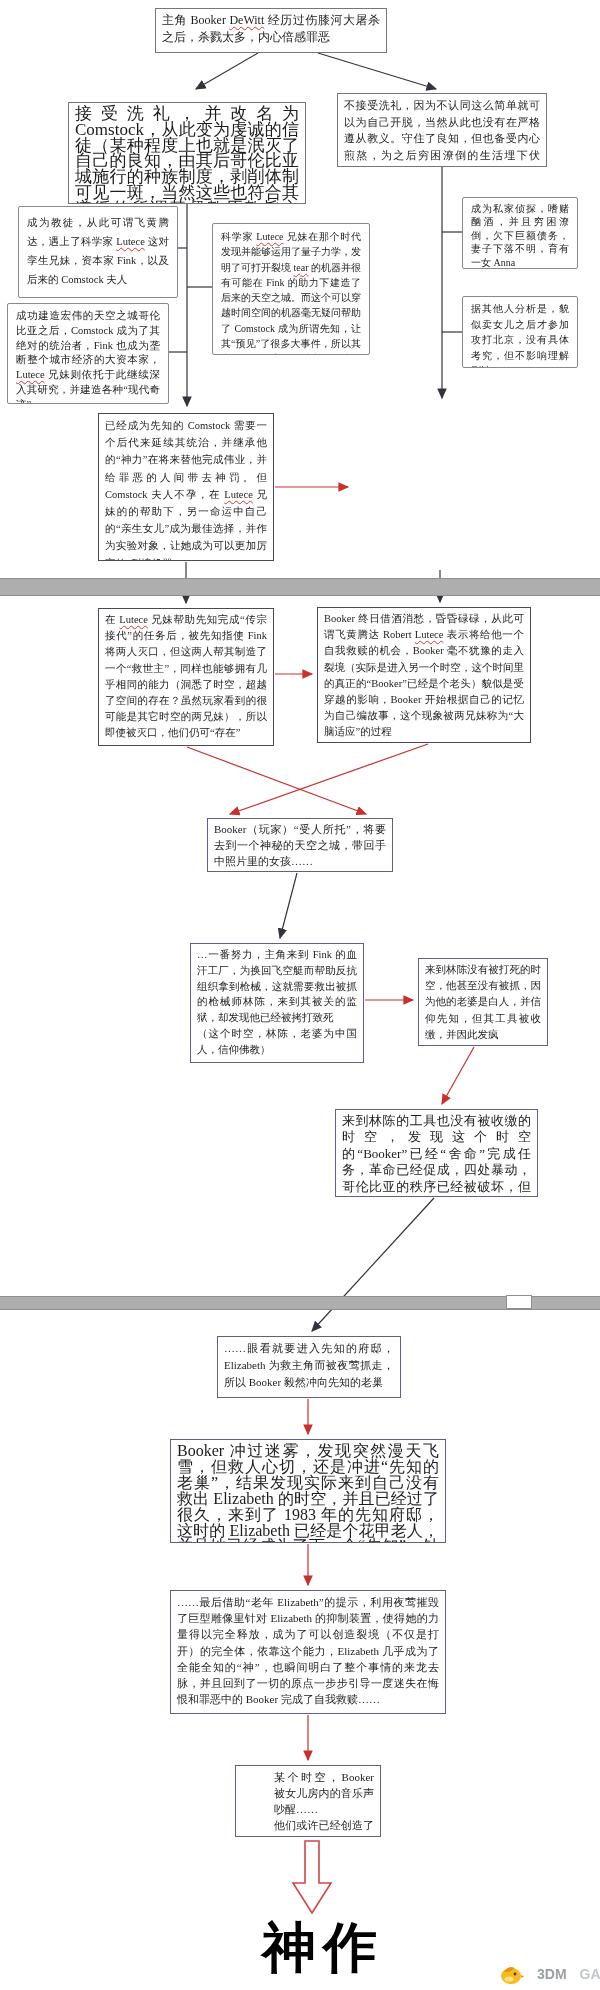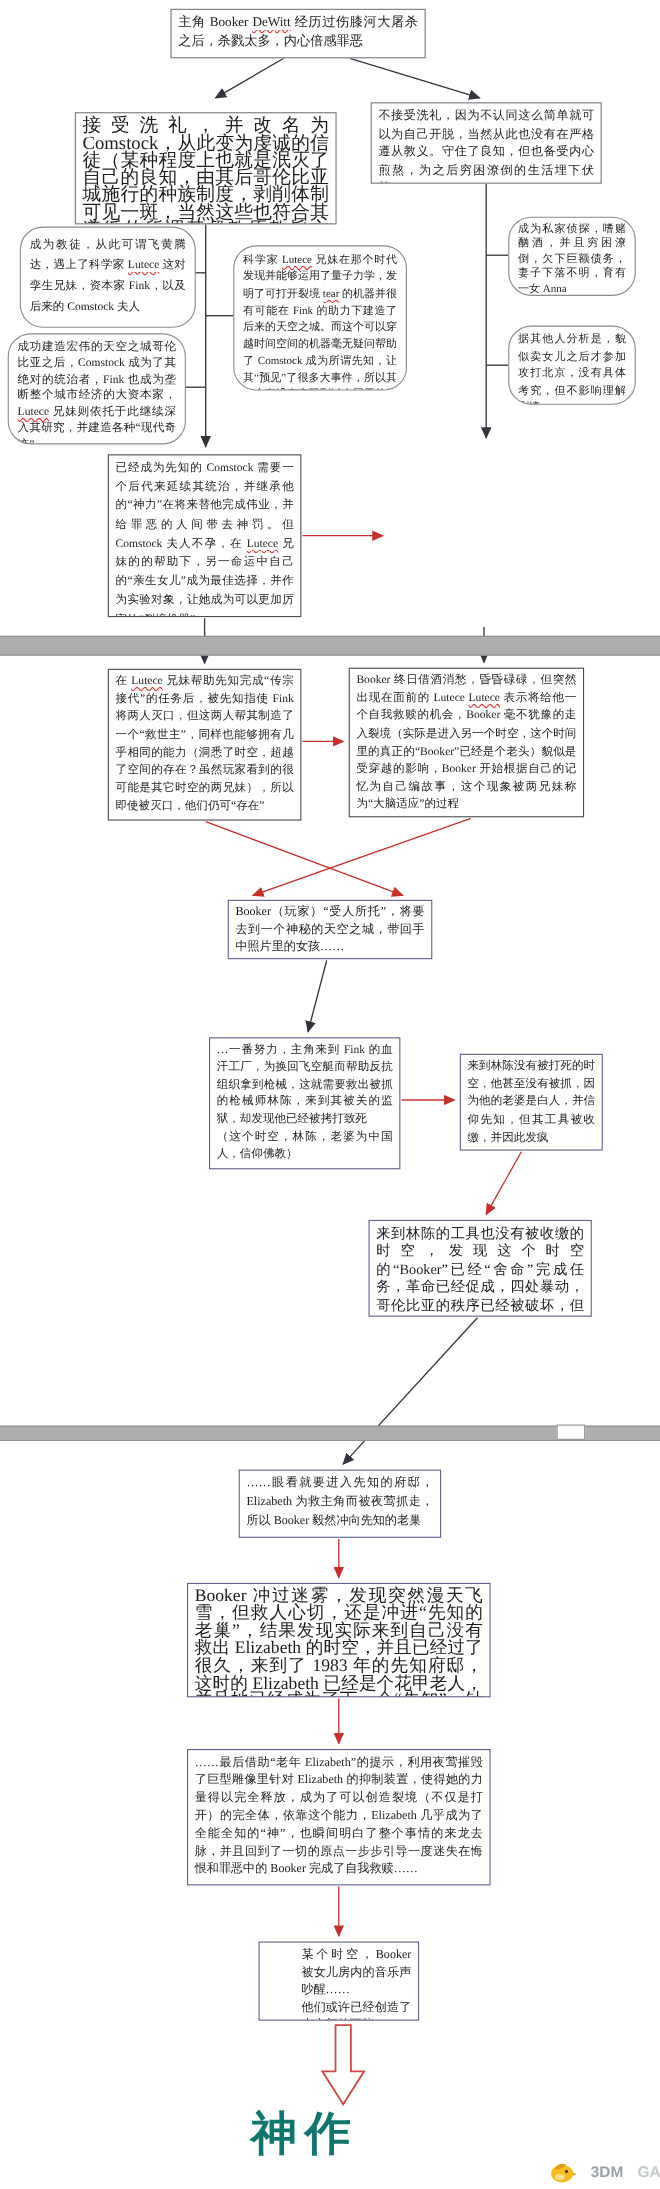--- a/index.html
+++ b/index.html
@@ -1,30 +1,30 @@
 <!DOCTYPE html>
 <html><head>
 <meta charset="utf-8">
 <style>
   html,body{margin:0;padding:0;background:#ffffff;}
   #page{position:relative;width:600px;height:1990px;background:#ffffff;overflow:hidden;
         font-family:"Liberation Serif","DejaVu Serif",serif;}
   .box{position:absolute;box-sizing:border-box;background:#ffffff;color:#1c1c1c;
        text-align:justify;padding:3px 6px;overflow:hidden;}
   .rect{border:1px solid #76767e;}
-  .round{border:1px solid #8a8a8a;border-radius:21px;}
+  .round{border:1px solid #8a8a8a;border-radius:2px;}
   .late{border:1px solid #5e5e90;}
   .sp{text-decoration-line:underline;text-decoration-style:wavy;
       text-decoration-color:#e03131;text-decoration-thickness:1px;text-underline-offset:2px;}
   .page-band{position:absolute;left:0;width:600px;background:#aeaeae;
              border-top:1px solid #8f8f8f;border-bottom:1px solid #8f8f8f;}
   .page-chip{position:absolute;background:#ffffff;border:1px solid #8f8f8f;}
   svg.lines{position:absolute;left:0;top:0;pointer-events:none;}
-  #verdict{position:absolute;left:228px;top:1912px;width:156px;text-align:left;
-           font-size:42px;font-weight:900;color:#0f766e;letter-spacing:7px;
+  #verdict{position:absolute;left:228px;top:1912px;width:156px;text-align:right;
+           font-size:54px;font-weight:900;color:#000000;letter-spacing:7px;
            font-family:"Liberation Sans","DejaVu Sans",sans-serif;}
   #watermark{position:absolute;left:500px;top:1963px;display:flex;align-items:center;gap:13px;
              font-family:"Liberation Sans","DejaVu Sans",sans-serif;}
   #watermark .wm-text{font-size:14px;font-weight:bold;color:#9aa0a4;letter-spacing:0px;}
   #watermark .wm-game{color:#c2c7ca;}
   #blockarrow{position:absolute;left:288px;top:1838px;}
 </style>
 </head>
 <body>
 
@@ -74,21 +74,21 @@
   <div class="box rect" style="left:155px;top:8px;width:232px;height:45px;font-size:12px;line-height:17px;"><span>主角 Booker </span><span class="sp">DeWitt</span><span> 经历过伤膝河大屠杀之后，杀戮太多，内心倍感罪恶</span></div>
   <div class="box rect" style="left:68px;top:102px;width:238px;height:102px;font-size:17px;line-height:15.8px;"><span>接受洗礼，并改名为 Comstock，从此变为虔诚的信徒（某种程度上也就是泯灭了自己的良知，由其后哥伦比亚城施行的种族制度，剥削体制可见一斑，当然这些也符合其遵循的所谓基督教原教旨主义，也暗合古保守主义立场）</span><br><span>最终会成为所谓先知</span></div>
   <div class="box rect" style="left:337px;top:93px;width:210px;height:74px;font-size:11px;line-height:16.5px;"><span>不接受洗礼，因为不认同这么简单就可以为自己开脱，当然从此也没有在严格遵从教义。守住了良知，但也备受内心煎熬，为之后穷困潦倒的生活埋下伏笔。</span></div>
   <div class="box round" style="left:18px;top:206px;width:160px;height:92px;font-size:10.5px;line-height:19px;padding:6px 8px;"><span>成为教徒，从此可谓飞黄腾达，遇上了科学家 </span><span class="sp">Lutece</span><span> 这对孪生兄妹，资本家 Fink，以及后来的 Comstock 夫人</span></div>
   <div class="box round" style="left:7px;top:303px;width:162px;height:101px;font-size:10.5px;line-height:14.8px;padding:5px 8px;"><span>成功建造宏伟的天空之城哥伦比亚之后，Comstock 成为了其绝对的统治者，Fink 也成为垄断整个城市经济的大资本家，</span><span class="sp">Lutece</span><span> 兄妹则依托于此继续深入其研究，并建造各种“现代奇迹”</span></div>
   <div class="box round" style="left:212px;top:223px;width:158px;height:132px;font-size:10px;line-height:15.3px;padding:5px 8px;"><span>科学家 </span><span class="sp">Lutece</span><span> 兄妹在那个时代发现并能够运用了量子力学，发明了可打开裂境 </span><span class="sp">tear</span><span> 的机器并很有可能在 Fink 的助力下建造了后来的天空之城。而这个可以穿越时间空间的机器毫无疑问帮助了 Comstock 成为所谓先知，让其“预见”了很多大事件，所以其本人有没有实际到过中国无从得知。</span></div>
   <div class="box round" style="left:462px;top:197px;width:116px;height:72px;font-size:10px;line-height:13.4px;padding:4px 8px;"><span>成为私家侦探，嗜赌酗酒，并且穷困潦倒，欠下巨额债务，妻子下落不明，育有一女 Anna</span></div>
   <div class="box round" style="left:462px;top:296px;width:116px;height:72px;font-size:10px;line-height:15.5px;padding:4px 8px;"><span>据其他人分析是，貌似卖女儿之后才参加攻打北京，没有具体考究，但不影响理解剧情</span></div>
   <div class="box rect" style="left:98px;top:413px;width:176px;height:148px;font-size:10.5px;line-height:17.2px;border-color:#4a4a55;"><span>已经成为先知的 Comstock 需要一个后代来延续其统治，并继承他的“神力”在将来替他完成伟业，并给罪恶的人间带去神罚。但 Comstock 夫人不孕，在 </span><span class="sp">Lutece</span><span> 兄妹的的帮助下，另一命运中自己的“亲生女儿”成为最佳选择，并作为实验对象，让她成为可以更加厉害的“裂境机器”。</span></div>
   <div class="box rect" style="left:98px;top:608px;width:176px;height:138px;font-size:10.5px;line-height:16.2px;border-color:#4a4a55;"><span>在 </span><span class="sp">Lutece</span><span> 兄妹帮助先知完成“传宗接代”的任务后，被先知指使 Fink 将两人灭口，但这两人帮其制造了一个“救世主”，同样也能够拥有几乎相同的能力（洞悉了时空，超越了空间的存在？虽然玩家看到的很可能是其它时空的两兄妹），所以即使被灭口，他们仍可“存在”</span></div>
-  <div class="box rect" style="left:317px;top:607px;width:214px;height:136px;font-size:10.5px;line-height:16.2px;border-color:#4a4a55;"><span>Booker 终日借酒消愁，昏昏碌碌，但突然出现在面前的 Lutece </span><span class="sp">Lutece</span><span> 表示将给他一个自我救赎的机会，Booker 毫不犹豫的走入裂境（实际是进入另一个时空，这个时间里的真正的“Booker”已经是个老头）貌似是受穿越的影响，Booker 开始根据自己的记忆为自己编故事，这个现象被两兄妹称为“大脑适应”的过程</span></div>
+  <div class="box rect" style="left:317px;top:607px;width:214px;height:136px;font-size:10.5px;line-height:16.2px;border-color:#4a4a55;"><span>Booker 终日借酒消愁，昏昏碌碌，从此可谓飞黄腾达 Robert </span><span class="sp">Lutece</span><span> 表示将给他一个自我救赎的机会，Booker 毫不犹豫的走入裂境（实际是进入另一个时空，这个时间里的真正的“Booker”已经是个老头）貌似是受穿越的影响，Booker 开始根据自己的记忆为自己编故事，这个现象被两兄妹称为“大脑适应”的过程</span></div>
   <div class="box late" style="left:207px;top:818px;width:186px;height:54px;font-size:11px;line-height:15.8px;"><span>Booker（玩家）“受人所托”，将要去到一个神秘的天空之城，带回手中照片里的女孩……</span></div>
   <div class="box late" style="left:190px;top:943px;width:174px;height:120px;font-size:10.5px;line-height:15.8px;"><span>…一番努力，主角来到 Fink 的血汗工厂，为换回飞空艇而帮助反抗组织拿到枪械，这就需要救出被抓的枪械师林陈，来到其被关的监狱，却发现他已经被拷打致死</span><br><span>（这个时空，林陈，老婆为中国人，信仰佛教）</span></div>
   <div class="box late" style="left:418px;top:958px;width:130px;height:88px;font-size:10.5px;line-height:16.2px;"><span>来到林陈没有被打死的时空，他甚至没有被抓，因为他的老婆是白人，并信仰先知，但其工具被收缴，并因此发疯</span></div>
   <div class="box late" style="left:335px;top:1109px;width:203px;height:88px;font-size:13px;line-height:16.4px;"><span>来到林陈的工具也没有被收缴的时空，发现这个时空的“Booker”已经“舍命”完成任务，革命已经促成，四处暴动，哥伦比亚的秩序已经被破坏，但林陈还是被杀（应该是被反抗组织所杀）</span></div>
   <div class="box late" style="left:217px;top:1336px;width:184px;height:62px;font-size:11px;line-height:17px;"><span>……眼看就要进入先知的府邸，Elizabeth 为救主角而被夜莺抓走，所以 Booker 毅然冲向先知的老巢</span></div>
   <div class="box late" style="left:170px;top:1439px;width:276px;height:104px;font-size:16px;line-height:15.9px;"><span>Booker 冲过迷雾，发现突然漫天飞雪，但救人心切，还是冲进“先知的老巢”，结果发现实际来到自己没有救出 Elizabeth 的时空，并且已经过了很久，来到了 1983 年的先知府邸，这时的 Elizabeth 已经是个花甲老人，并且她已经成为了下一个“先知”，针对地面的“神罚”已经开始，但她还是给了主角“纠正”的机会</span></div>
   <div class="box late" style="left:170px;top:1590px;width:276px;height:124px;font-size:11px;line-height:16.2px;"><span>……最后借助“老年 Elizabeth”的提示，利用夜莺摧毁了巨型雕像里针对 Elizabeth 的抑制装置，使得她的力量得以完全释放，成为了可以创造裂境（不仅是打开）的完全体，依靠这个能力，Elizabeth 几乎成为了全能全知的“神”，也瞬间明白了整个事情的来龙去脉，并且回到了一切的原点一步步引导一度迷失在悔恨和罪恶中的 Booker 完成了自我救赎……</span></div>
   <div class="box late" style="left:235px;top:1765px;width:146px;height:72px;font-size:11px;line-height:16px;padding-left:38px;"><span>某个时空，Booker 被女儿房内的音乐声吵醒……</span><br><span>他们或许已经创造了未来新的可能</span></div>
 
   <svg id="blockarrow" width="50" height="80" viewBox="0 0 50 80">

